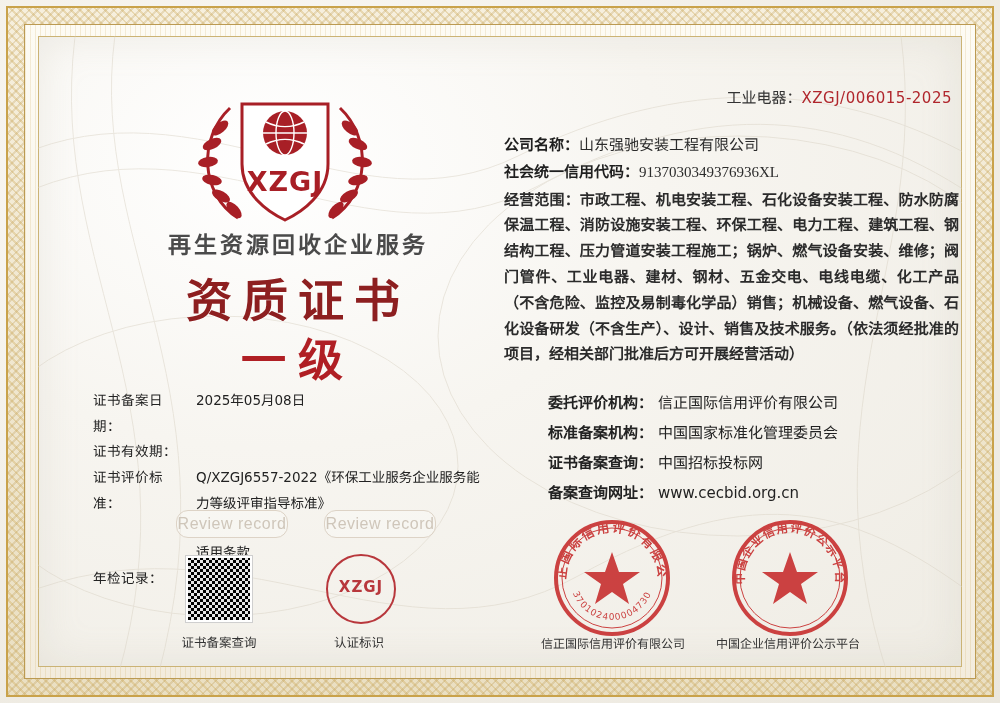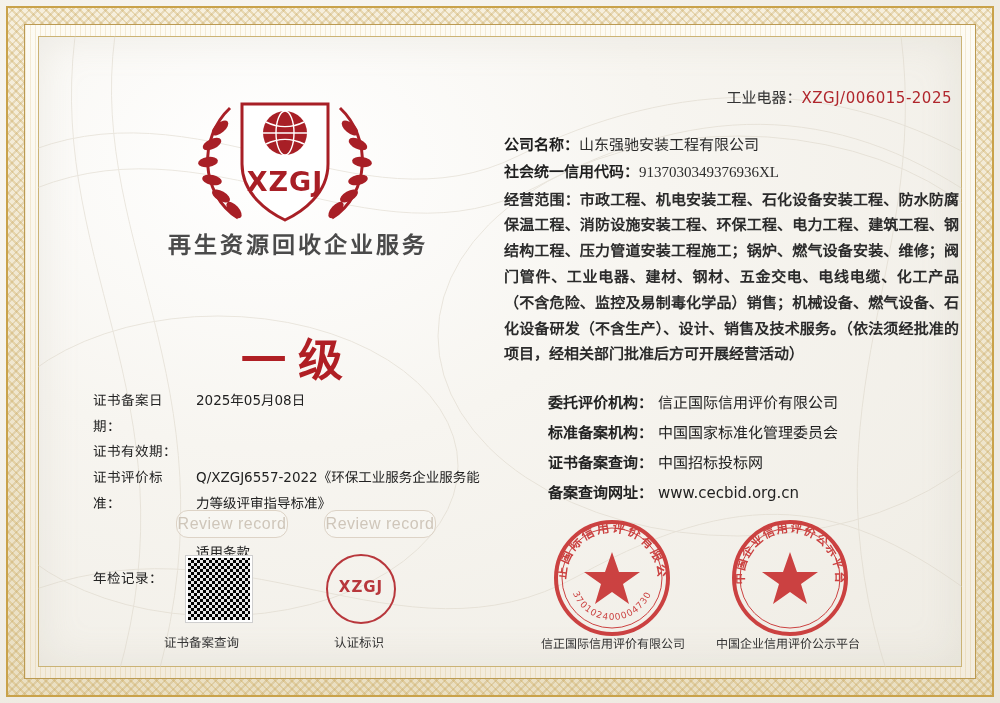--- a/index.html
+++ b/index.html
@@ -219,21 +219,21 @@
       repeating-linear-gradient(0deg, #1a1a1a 0 3px, #ffffff 3px 6px),
       repeating-linear-gradient(90deg, #1a1a1a 0 3px, #ffffff 3px 6px);
     background-blend-mode: difference;
     border: 2px solid #ffffff;
     outline: 1px solid #cfcfcf;
   }
   .qr-caption {
     position: absolute;
     left: -14px; top: 76px;
     width: 110px;
-    text-align: left;
+    text-align: center;
     font-size: 12.5px;
     color: #333;
     font-family: "DejaVu Sans", "Liberation Sans", sans-serif;
   }
   .badge-mark {
     position: absolute;
     left: 148px; top: -2px;
     width: 66px; height: 66px;
     border: 2px solid #b8373c;
     border-radius: 50%;
@@ -329,20 +329,21 @@
             <line x1="73" y1="47" x2="117" y2="47"></line>
             <path d="M76 36 C 88 42, 102 42, 114 36"></path>
             <path d="M76 58 C 88 52, 102 52, 114 58"></path>
           </g>
         </g>
         <text x="95" y="105" text-anchor="middle" font-family="DejaVu Sans, sans-serif" font-size="27" font-weight="bold" fill="#a81f26" letter-spacing="1">XZGJ</text>
       </svg>
     </div>
 
     <div class="title-zh">再生资源回收企业服务</div>
+    <div class="title-main">资质证书</div>
     <div class="title-grade">一级</div>
 
     <div class="cert-no">
       <span>工业电器：</span><span class="val">XZGJ/006015-2025</span>
     </div>
 
     <div class="info-block">
       <div class="info-row">
         <span class="lbl">公司名称：</span><span class="val">山东强驰安装工程有限公司</span>
       </div>

